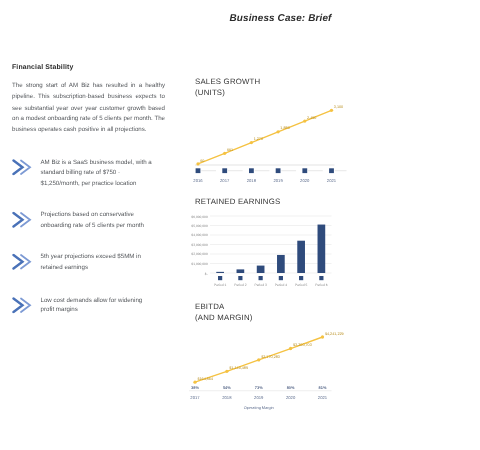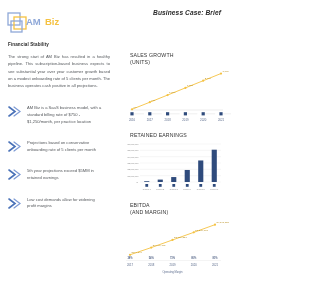--- a/index.html
+++ b/index.html
@@ -69,29 +69,20 @@
   .legend-chip { fill: #2f4b7c; }
   .legend-txt { font-size: 2.2px; fill: #8a8a8a; font-family: "Liberation Sans", sans-serif; }
   .pct { font-size: 2.6px; fill: #5b6b8c; font-weight: bold; font-family: "Liberation Sans", sans-serif; }
   .axis-caption { font-size: 2.6px; fill: #5b6b8c; font-family: "Liberation Sans", sans-serif; }
 </style>
 </head>
 <body>
 
 <div class="page">
 
-  <div class="logo">
-    <svg width="62" height="26" viewBox="0 0 62 26">
-      <rect x="1" y="3" width="12" height="12" fill="none" stroke="#8fa8d8" stroke-width="1.3"></rect>
-      <rect x="7" y="7" width="12" height="12" fill="none" stroke="#f5c242" stroke-width="1.3"></rect>
-      <rect x="4" y="11" width="11" height="11" fill="none" stroke="#8fa8d8" stroke-width="1.3"></rect>
-      <text x="19" y="15" font-family="Liberation Sans, sans-serif" font-size="9.5" font-weight="bold" fill="#8fa8d8">AM</text>
-      <text x="38" y="15" font-family="Liberation Sans, sans-serif" font-size="9.5" font-weight="bold" fill="#f5c242">Biz</text>
-    </svg>
-  </div>
 
   <div class="doc-title">Business Case: Brief</div>
 
   <div class="left-col">
     <div class="section-title">Financial Stability</div>
     <div class="body-text">The strong start of AM Biz has resulted in a healthy pipeline. This subscription-based business expects to see substantial year over year customer growth based on a modest onboarding rate of 5 clients per month. The business operates cash positive in all projections.</div>
 
     <div class="bullets">
 
       <div class="bullet">

